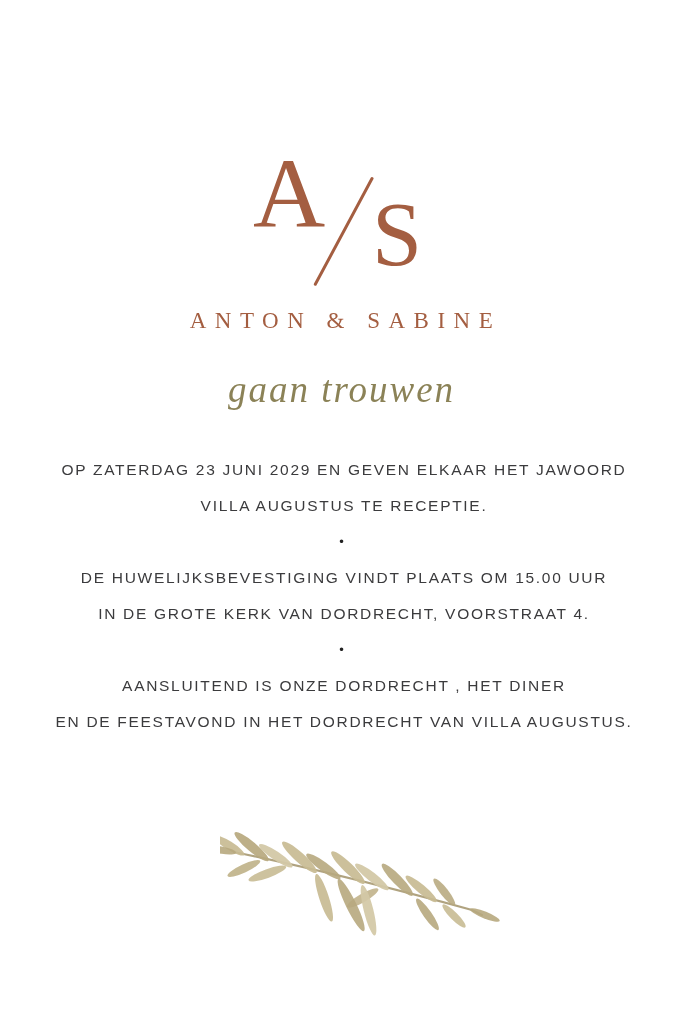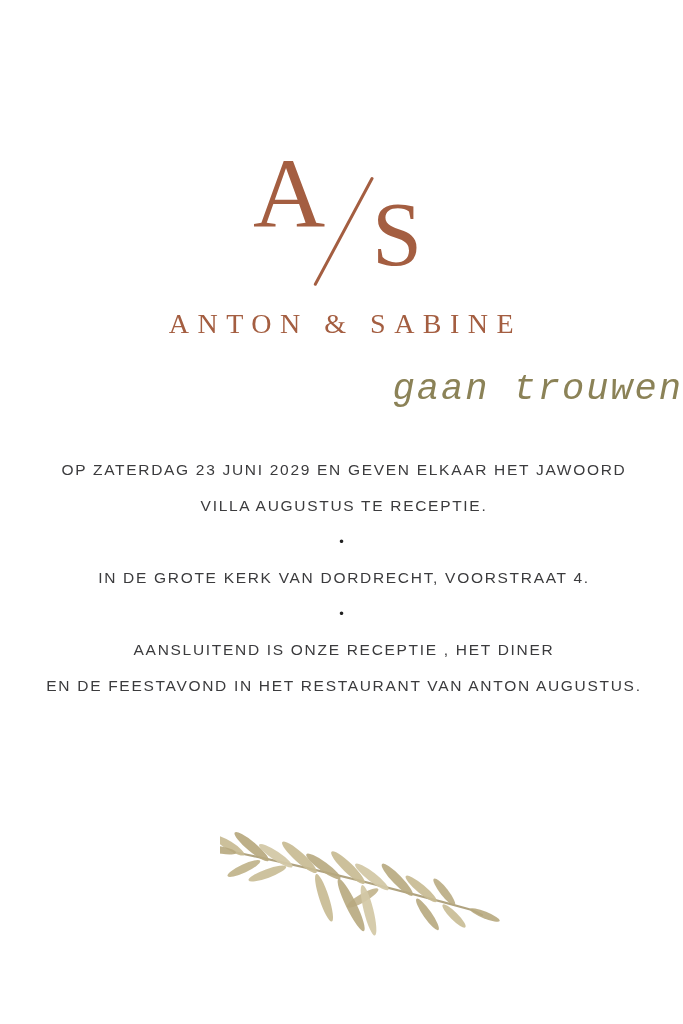--- a/index.html
+++ b/index.html
@@ -32,34 +32,34 @@
     transform-origin: center;
     border-radius: 2px;
   }
 
   
   .names {
     position: absolute;
     left: 0; right: 0; top: 308px;
     text-align: center;
     font-family: "Liberation Serif", serif;
-    font-size: 28px;
+    font-size: 23px;
     letter-spacing: 8.5px;
     padding-left: 8px; 
     color: #A45E41;
     white-space: nowrap;
     font-weight: 400;
   }
 
   
   .tagline {
     position: absolute;
     left: 0; right: 0; top: 368px;
-    text-align: right;
-    font-family: Liberation Mono, monospace;
+    text-align: center;
+    font-family: Liberation Serif, serif;
     font-style: italic;
     font-size: 37px;
     letter-spacing: 2px;
     color: #8B8257;
     white-space: nowrap;
   }
 
   
   .details {
     position: absolute;
@@ -102,24 +102,25 @@
   </div>
 
   <div class="names">ANTON &amp; SABINE</div>
 
   <div class="tagline">gaan trouwen</div>
 
   <div class="details">
     <div class="detail-line">OP ZATERDAG 23 JUNI 2029 EN GEVEN ELKAAR HET JAWOORD</div>
     <div class="detail-line">VILLA AUGUSTUS TE RECEPTIE.</div>
     <div class="dot-line">•</div>
+    <div class="detail-line">DE HUWELIJKSBEVESTIGING VINDT PLAATS OM 15.00 UUR</div>
     <div class="detail-line">IN DE GROTE KERK VAN DORDRECHT, VOORSTRAAT 4.</div>
     <div class="dot-line">•</div>
-    <div class="detail-line">AANSLUITEND IS ONZE RECEPTIE , HET DINER</div>
-    <div class="detail-line">EN DE FEESTAVOND IN HET RESTAURANT VAN ANTON AUGUSTUS.</div>
+    <div class="detail-line">AANSLUITEND IS ONZE DORDRECHT , HET DINER</div>
+    <div class="detail-line">EN DE FEESTAVOND IN HET DORDRECHT VAN VILLA AUGUSTUS.</div>
   </div>
 
   <svg class="branch" viewBox="0 0 282 122" xmlns="http://www.w3.org/2000/svg">
 
     <path d="M 14 32 Q 120 54 252 90 L 262 95" fill="none" stroke="#A2936A" stroke-width="2.2" stroke-linecap="round" opacity="0.85"></path>
 
     <g transform="translate(250,89) rotate(22)">
         <ellipse cx="16" cy="0" rx="16" ry="3.4" fill="#B7A87E" opacity="0.9"></ellipse>
       </g>
 

